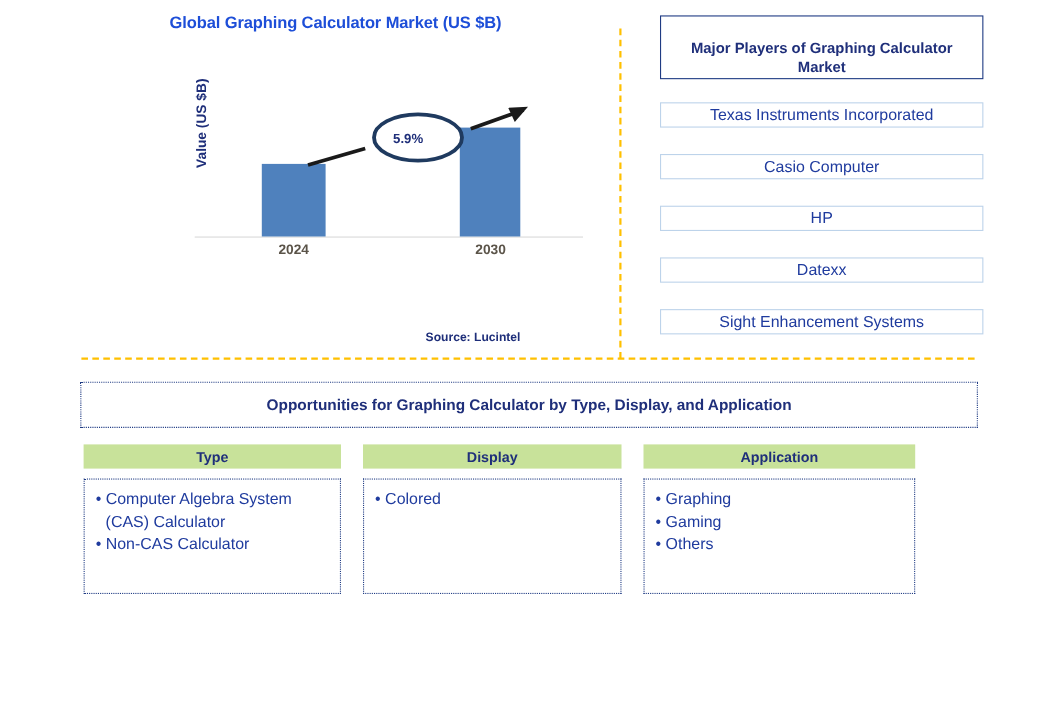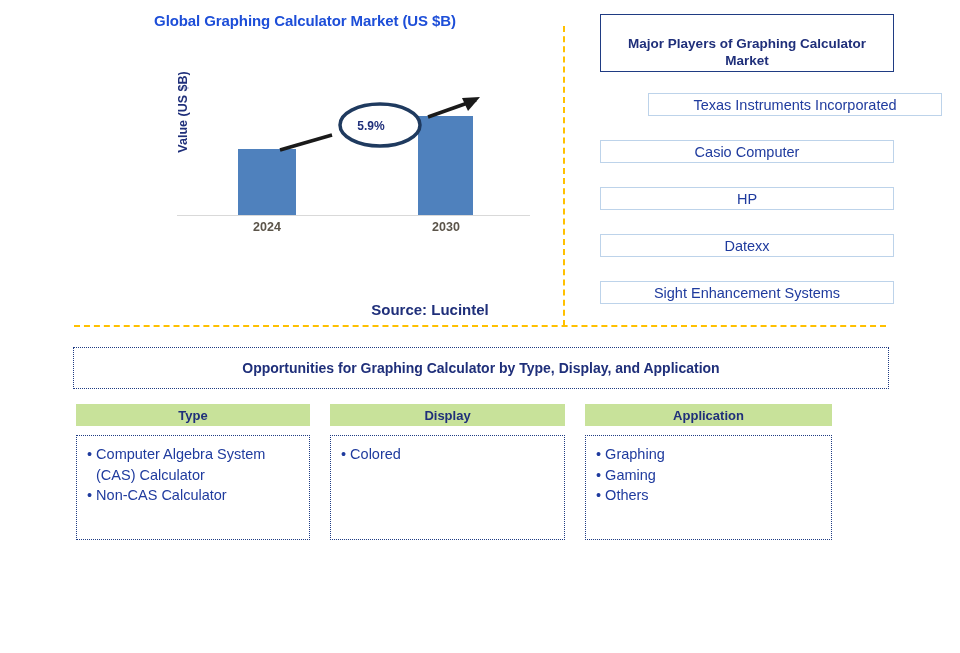--- a/index.html
+++ b/index.html
@@ -132,21 +132,21 @@
     font-weight: bold;
     color: #1f2f7a;
   }
 
   .source {
     position: absolute;
     left: 330px;
     top: 301px;
     width: 200px;
     text-align: center;
-    font-size: 15px;
+    font-size: 11px;
     font-weight: bold;
     color: #1f2f7a;
   }
 
   
   .players-header {
     position: absolute;
     left: 600px;
     top: 14px;
     width: 294px;
@@ -274,21 +274,21 @@
     </svg>
     <div class="cagr-text">5.9%</div>
   </div>
 
   <div class="source">Source: Lucintel</div>
 
   <div class="players-header">
     <div class="players-header-text">Major Players of Graphing Calculator Market</div>
   </div>
 
-  <div class="player-box" style="top:93px;margin-left:48px;">
+  <div class="player-box" style="top:93px;">
     <span class="player-text">Texas Instruments Incorporated</span>
   </div>
   <div class="player-box" style="top:140px;">
     <span class="player-text">Casio Computer</span>
   </div>
   <div class="player-box" style="top:187px;">
     <span class="player-text">HP</span>
   </div>
   <div class="player-box" style="top:234px;">
     <span class="player-text">Datexx</span>

